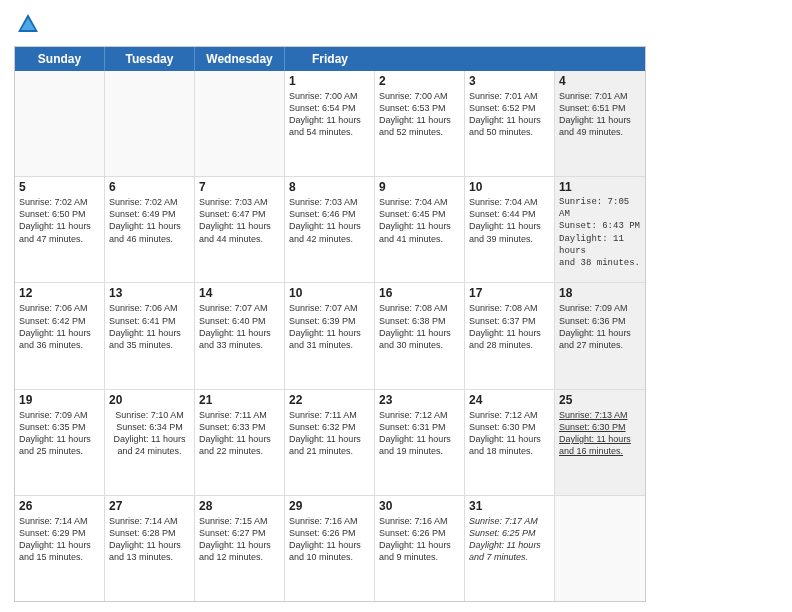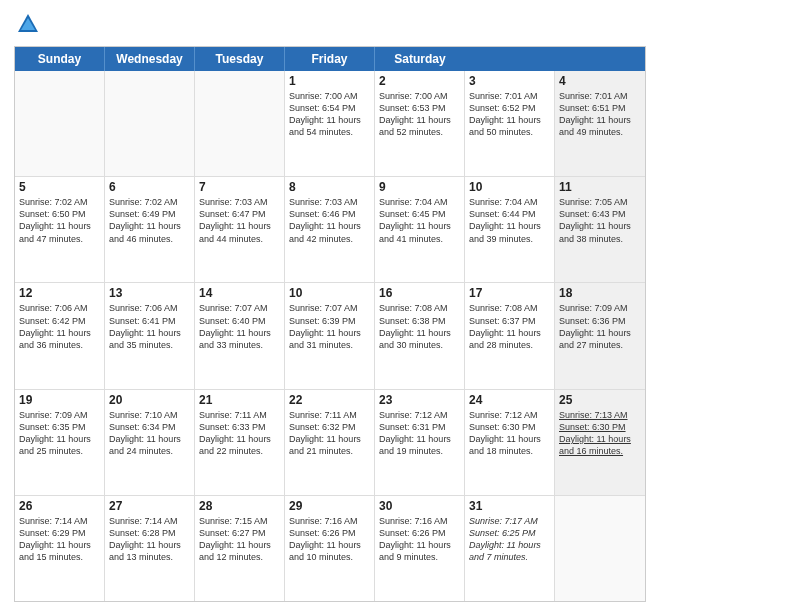--- a/index.html
+++ b/index.html
@@ -132,24 +132,23 @@
     </div>
     <div class="title-block">
       <div class="title-month"></div>
       <div class="title-location"></div>
     </div>
   </div>
 
   <div class="calendar">
     <div class="cal-header">
     <div class="cal-header-cell">Sunday</div>
+        <div class="cal-header-cell">Tuesday</div>
         <div class="cal-header-cell">Wednesday</div>
-        <div class="cal-header-cell">Tuesday</div>
         <div class="cal-header-cell">Friday</div>
-        <div class="cal-header-cell">Saturday</div>
       </div>
     <div class="cal-body">
     <div class="cal-row">
           <div class="cal-cell empty"></div>
           <div class="cal-cell empty"></div>
           <div class="cal-cell empty"></div>
           <div class="cal-cell">
             <div class="day-num">1</div>
             <div class="day-info" style="white-space: pre-line;">Sunrise: 7:00 AM
 Sunset: 6:54 PM
@@ -216,21 +215,21 @@
           </div>
           <div class="cal-cell">
             <div class="day-num">10</div>
             <div class="day-info" style="white-space: pre-line;">Sunrise: 7:04 AM
 Sunset: 6:44 PM
 Daylight: 11 hours
 and 39 minutes.</div>
           </div>
           <div class="cal-cell shaded">
             <div class="day-num">11</div>
-            <div class="day-info" style="white-space: pre-line;">Sunrise: 7:05 AM
+            <div class="day-info" style="white-space: pre-line; font-family: Liberation Mono, monospace;">Sunrise: 7:05 AM
 Sunset: 6:43 PM
 Daylight: 11 hours
 and 38 minutes.</div>
           </div>
         </div>
         <div class="cal-row">
           <div class="cal-cell">
             <div class="day-num">12</div>
             <div class="day-info" style="white-space: pre-line;">Sunrise: 7:06 AM
 Sunset: 6:42 PM
@@ -283,21 +282,21 @@
         <div class="cal-row">
           <div class="cal-cell">
             <div class="day-num">19</div>
             <div class="day-info" style="white-space: pre-line;">Sunrise: 7:09 AM
 Sunset: 6:35 PM
 Daylight: 11 hours
 and 25 minutes.</div>
           </div>
           <div class="cal-cell">
             <div class="day-num">20</div>
-            <div class="day-info" style="white-space: pre-line;">Sunrise: 7:10 AM
+            <div class="day-info" style="white-space: pre-line; text-align: center;">Sunrise: 7:10 AM
 Sunset: 6:34 PM
 Daylight: 11 hours
 and 24 minutes.</div>
           </div>
           <div class="cal-cell">
             <div class="day-num">21</div>
             <div class="day-info" style="white-space: pre-line;">Sunrise: 7:11 AM
 Sunset: 6:33 PM
 Daylight: 11 hours
 and 22 minutes.</div>

